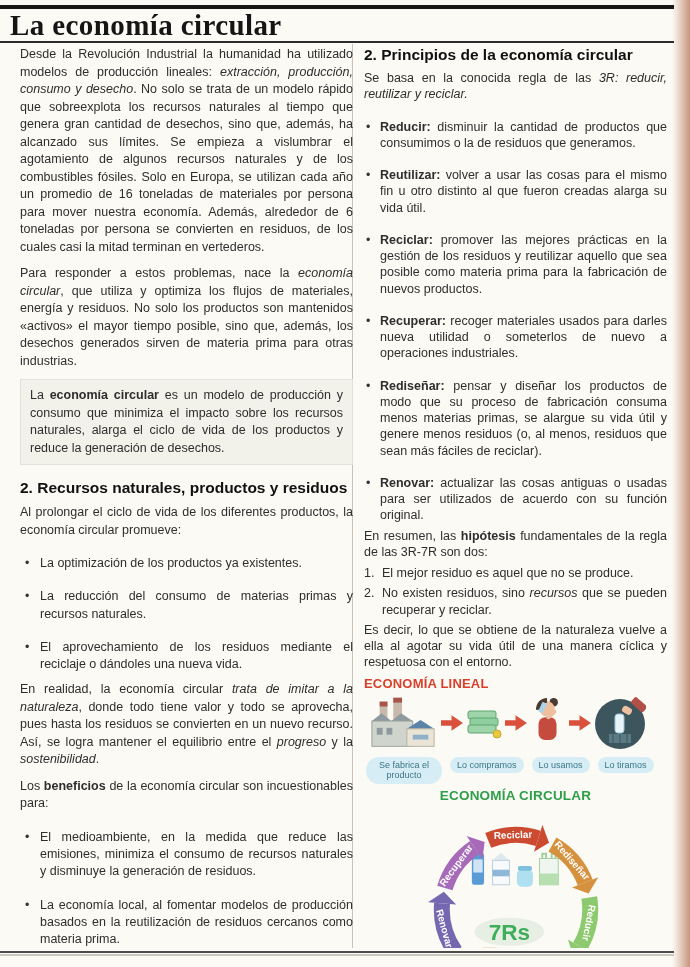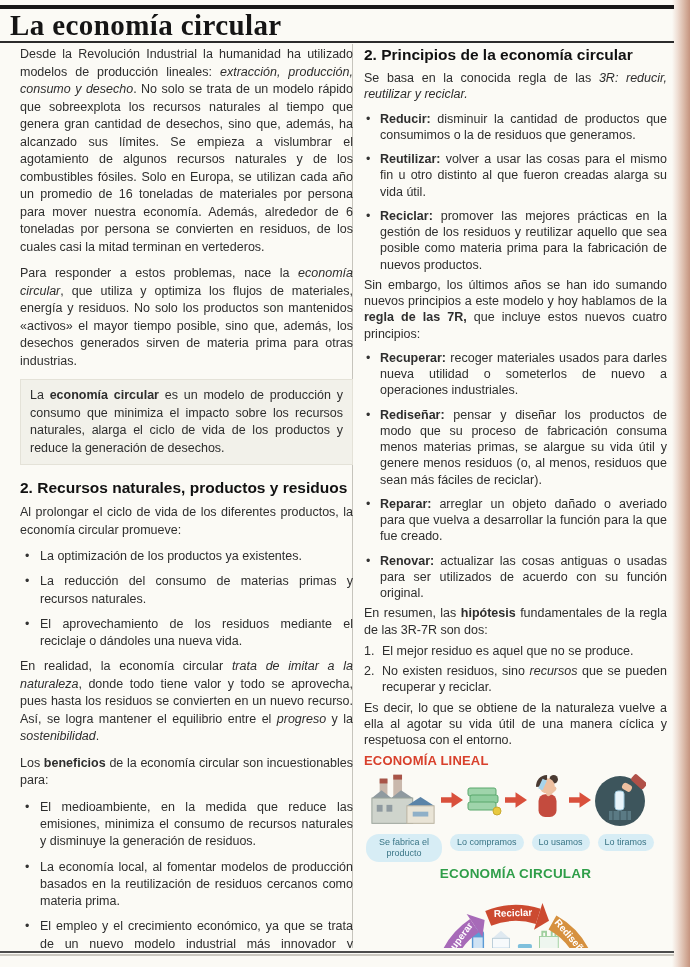--- a/index.html
+++ b/index.html
@@ -23,21 +23,21 @@
   #col-right{left:364px;width:303px;height:904px;top:44px}
 
   .p{margin:0 0 9px;font-size:12.5px;line-height:1.40;text-align:justify}
   #col-right .p{margin:0 0 5px;line-height:1.30}
   .it{font-style:italic}
   .bd{font-weight:bold}
   .defbox{background:#f2f1ea;border:1px solid #e4e2d8;padding:7px 9px;margin:3px 0 13px;
     font-size:12.5px;line-height:1.40;text-align:justify}
   .sec-h{font-size:15.5px;font-weight:bold;margin:14px 0 7px;color:#111}
   #col-right .sec-h{margin:2px 0 6px}
-  .bullet{position:relative;padding-left:20px;margin:8px 0 8px;font-size:12.5px;line-height:1.38;text-align:justify}
+  .bullet{position:relative;padding-left:20px;margin:16px 0 8px;font-size:12.5px;line-height:1.38;text-align:justify}
   .bullet::before{content:"•";position:absolute;left:5px;top:0;color:#333}
   #col-right .bullet{margin-bottom:4px;line-height:1.30;padding-left:16px}
   #col-right .bullet::before{left:2px}
   .num-item{position:relative;padding-left:18px;margin:0 0 4px;font-size:12.5px;line-height:1.30;text-align:justify}
   .num-item .num{position:absolute;left:0;top:0}
 
   .figure{margin-top:5px}
   .lin-title{font-weight:bold;font-size:13px;text-align:left;padding-right:24px;margin:2px 0 3px;letter-spacing:.2px}
   .lin-row{display:flex;align-items:center;margin-left:4px;height:58px}
   .lin-row svg{flex:none}
@@ -75,24 +75,22 @@
   <div class="bullet"><span>El empleo y el crecimiento económico, ya que se trata de un nuevo modelo industrial más innovador y competitivo.</span></div>
 
 </div>
 
 <div class="col" id="col-right">
   <div class="sec-h">2. Principios de la economía circular</div>
   <p class="p"><span>Se basa en la conocida regla de las </span><span class="it">3R: reducir, reutilizar y reciclar.</span></p>
   <div class="bullet"><span class="bd">Reducir:</span><span> disminuir la cantidad de productos que consumimos o la de residuos que generamos.</span></div>
   <div class="bullet"><span class="bd">Reutilizar:</span><span> volver a usar las cosas para el mismo fin u otro distinto al que fueron creadas alarga su vida útil.</span></div>
   <div class="bullet"><span class="bd">Reciclar:</span><span> promover las mejores prácticas en la gestión de los residuos y reutilizar aquello que sea posible como materia prima para la fabricación de nuevos productos.</span></div>
-  <p class="p"><span>Sin embargo, los últimos años se han ido sumando nuevos principios a este modelo y hoy hablamos de la </span><span class="bd">regla de las 7R,</span><span> que incluye estos nuevos cuatro principios:</span></p>
   <div class="bullet"><span class="bd">Recuperar:</span><span> recoger materiales usados para darles nueva utilidad o someterlos de nuevo a operaciones industriales.</span></div>
   <div class="bullet"><span class="bd">Rediseñar:</span><span> pensar y diseñar los productos de modo que su proceso de fabricación consuma menos materias primas, se alargue su vida útil y genere menos residuos (o, al menos, residuos que sean más fáciles de reciclar).</span></div>
-  <div class="bullet"><span class="bd">Reparar:</span><span> arreglar un objeto dañado o averiado para que vuelva a desarrollar la función para la que fue creado.</span></div>
   <div class="bullet"><span class="bd">Renovar:</span><span> actualizar las cosas antiguas o usadas para ser utilizados de acuerdo con su función original.</span></div>
   <p class="p"><span>En resumen, las </span><span class="bd">hipótesis</span><span> fundamentales de la regla de las 3R-7R son dos:</span></p>
   <div class="num-item"><span class="num">1.</span><span>El mejor residuo es aquel que no se produce.</span><span class="it"></span><span></span></div>
   <div class="num-item"><span class="num">2.</span><span>No existen residuos, sino </span><span class="it">recursos</span><span> que se pueden recuperar y reciclar.</span></div>
   <p class="p">Es decir, lo que se obtiene de la naturaleza vuelve a ella al agotar su vida útil de una manera cíclica y respetuosa con el entorno.</p>
 
   <div class="figure">
     <div class="lin-title" style="color: rgb(216, 64, 44);">ECONOMÍA LINEAL</div>
 
     <div class="lin-row">

